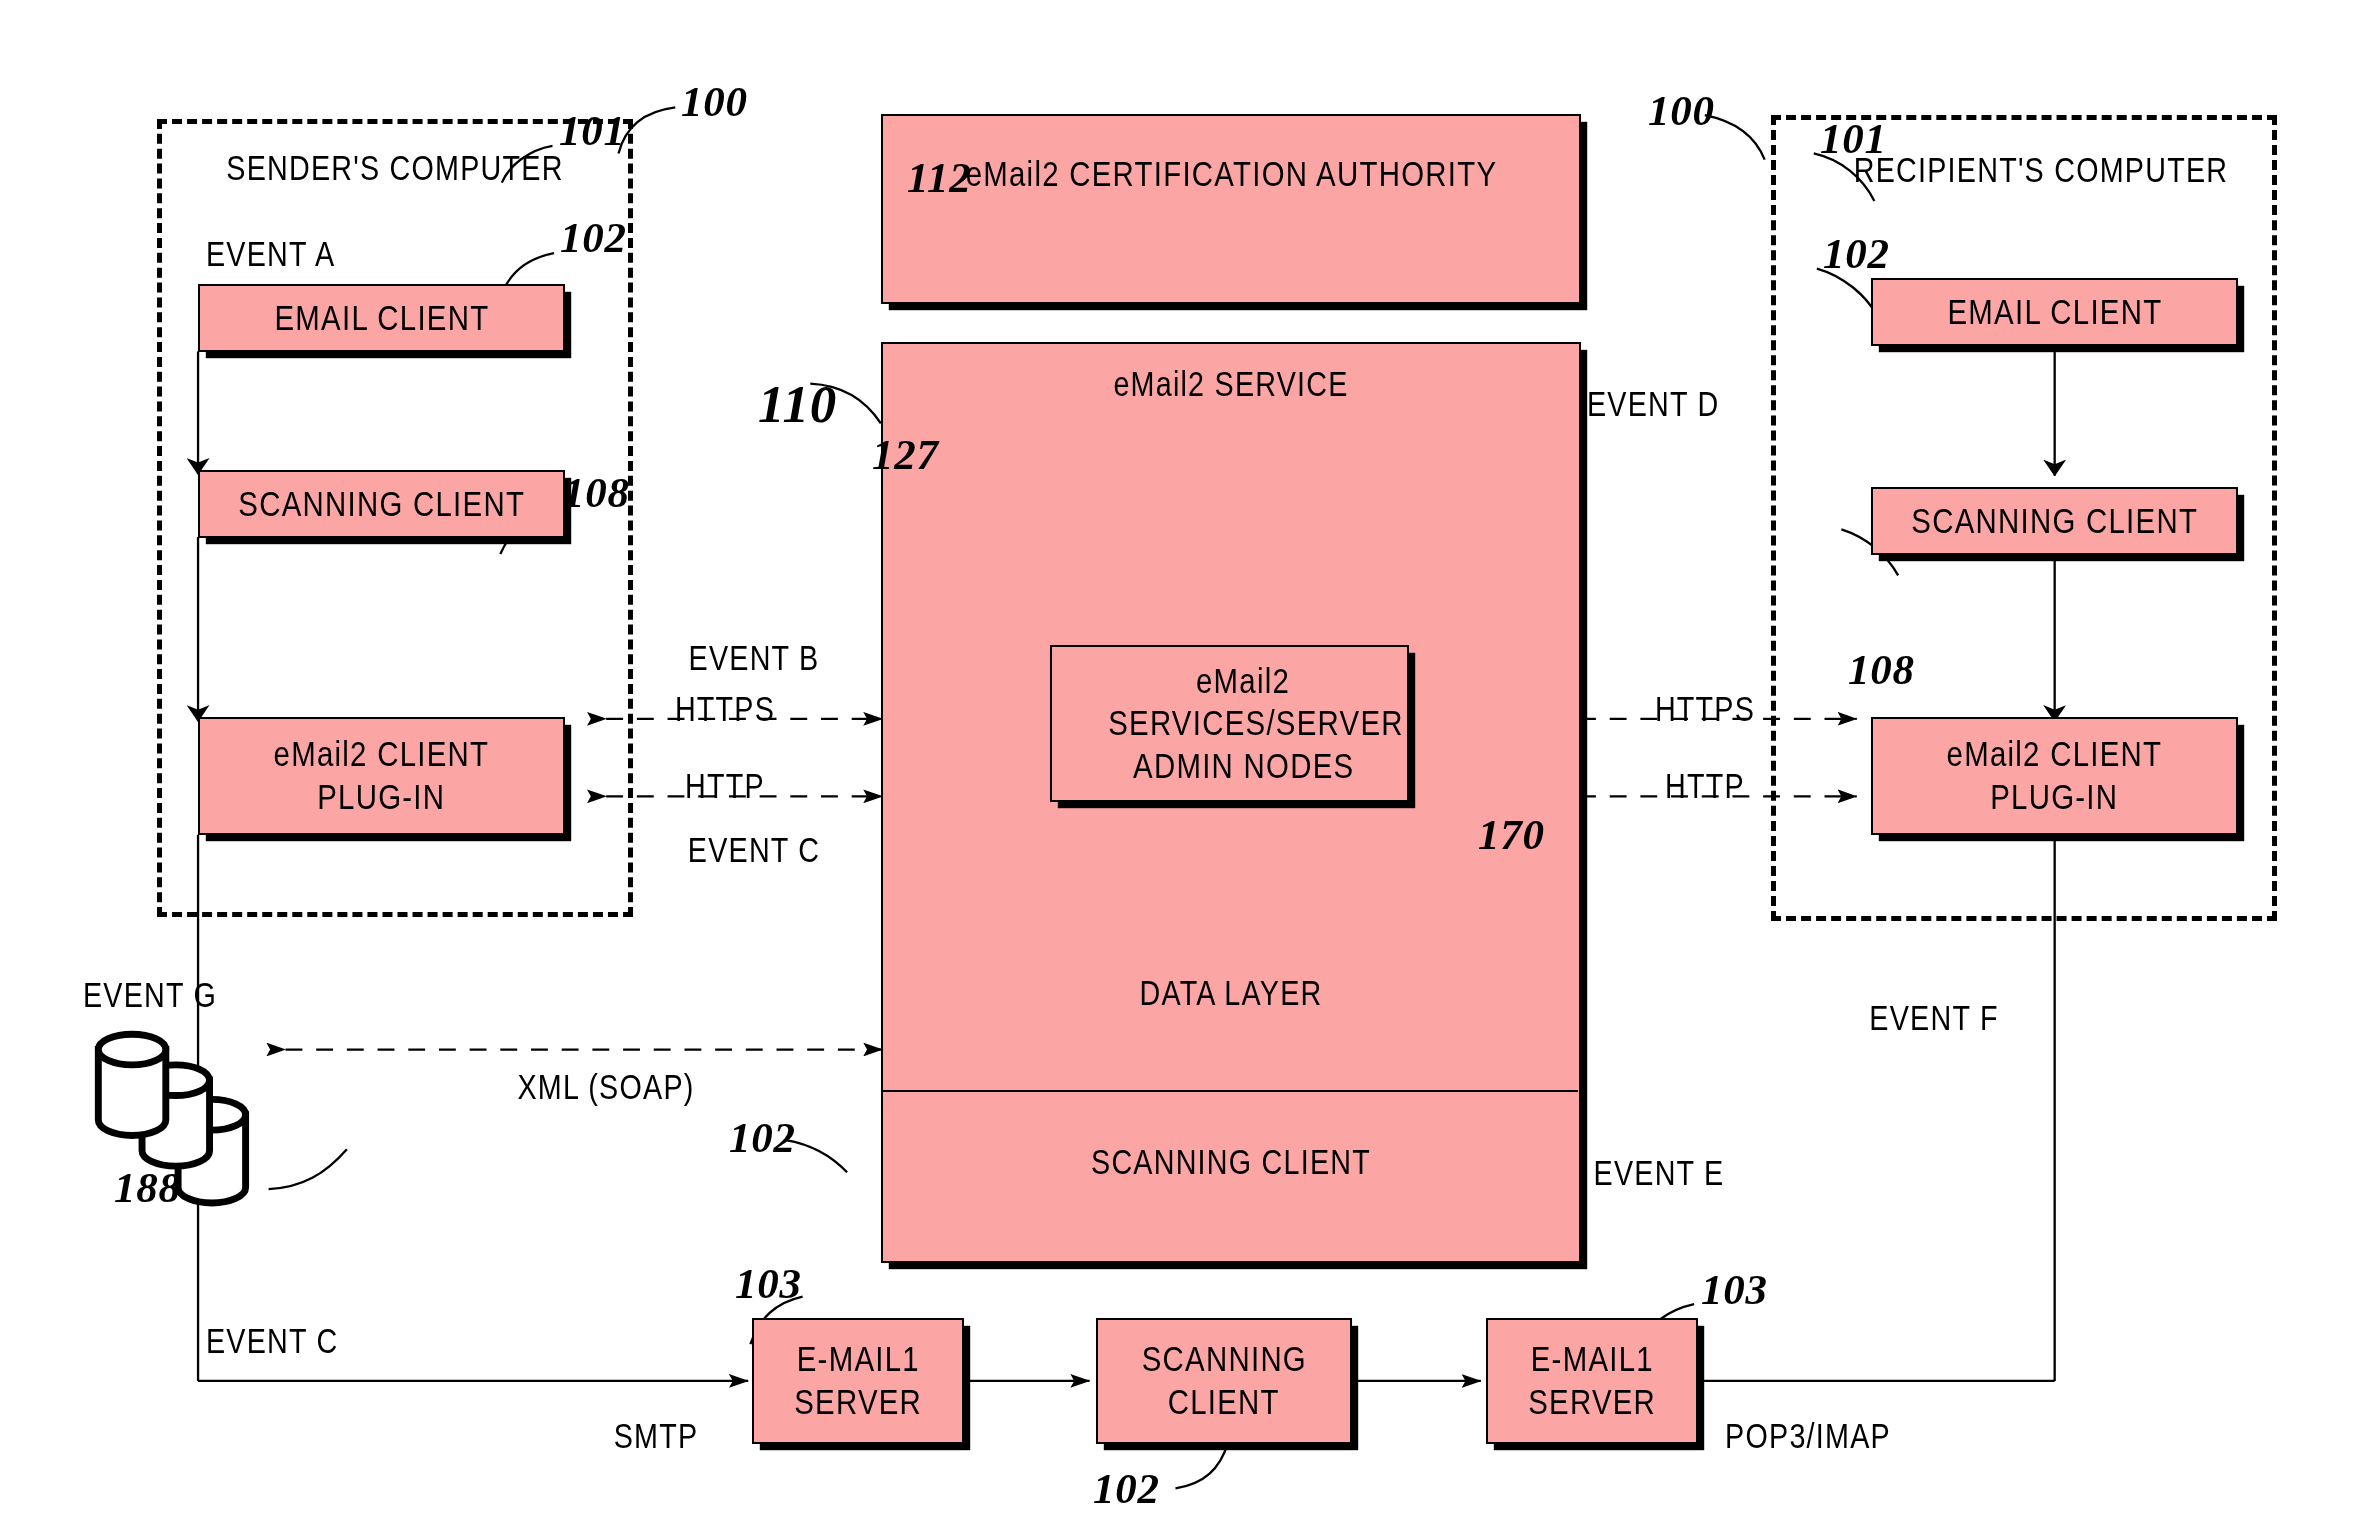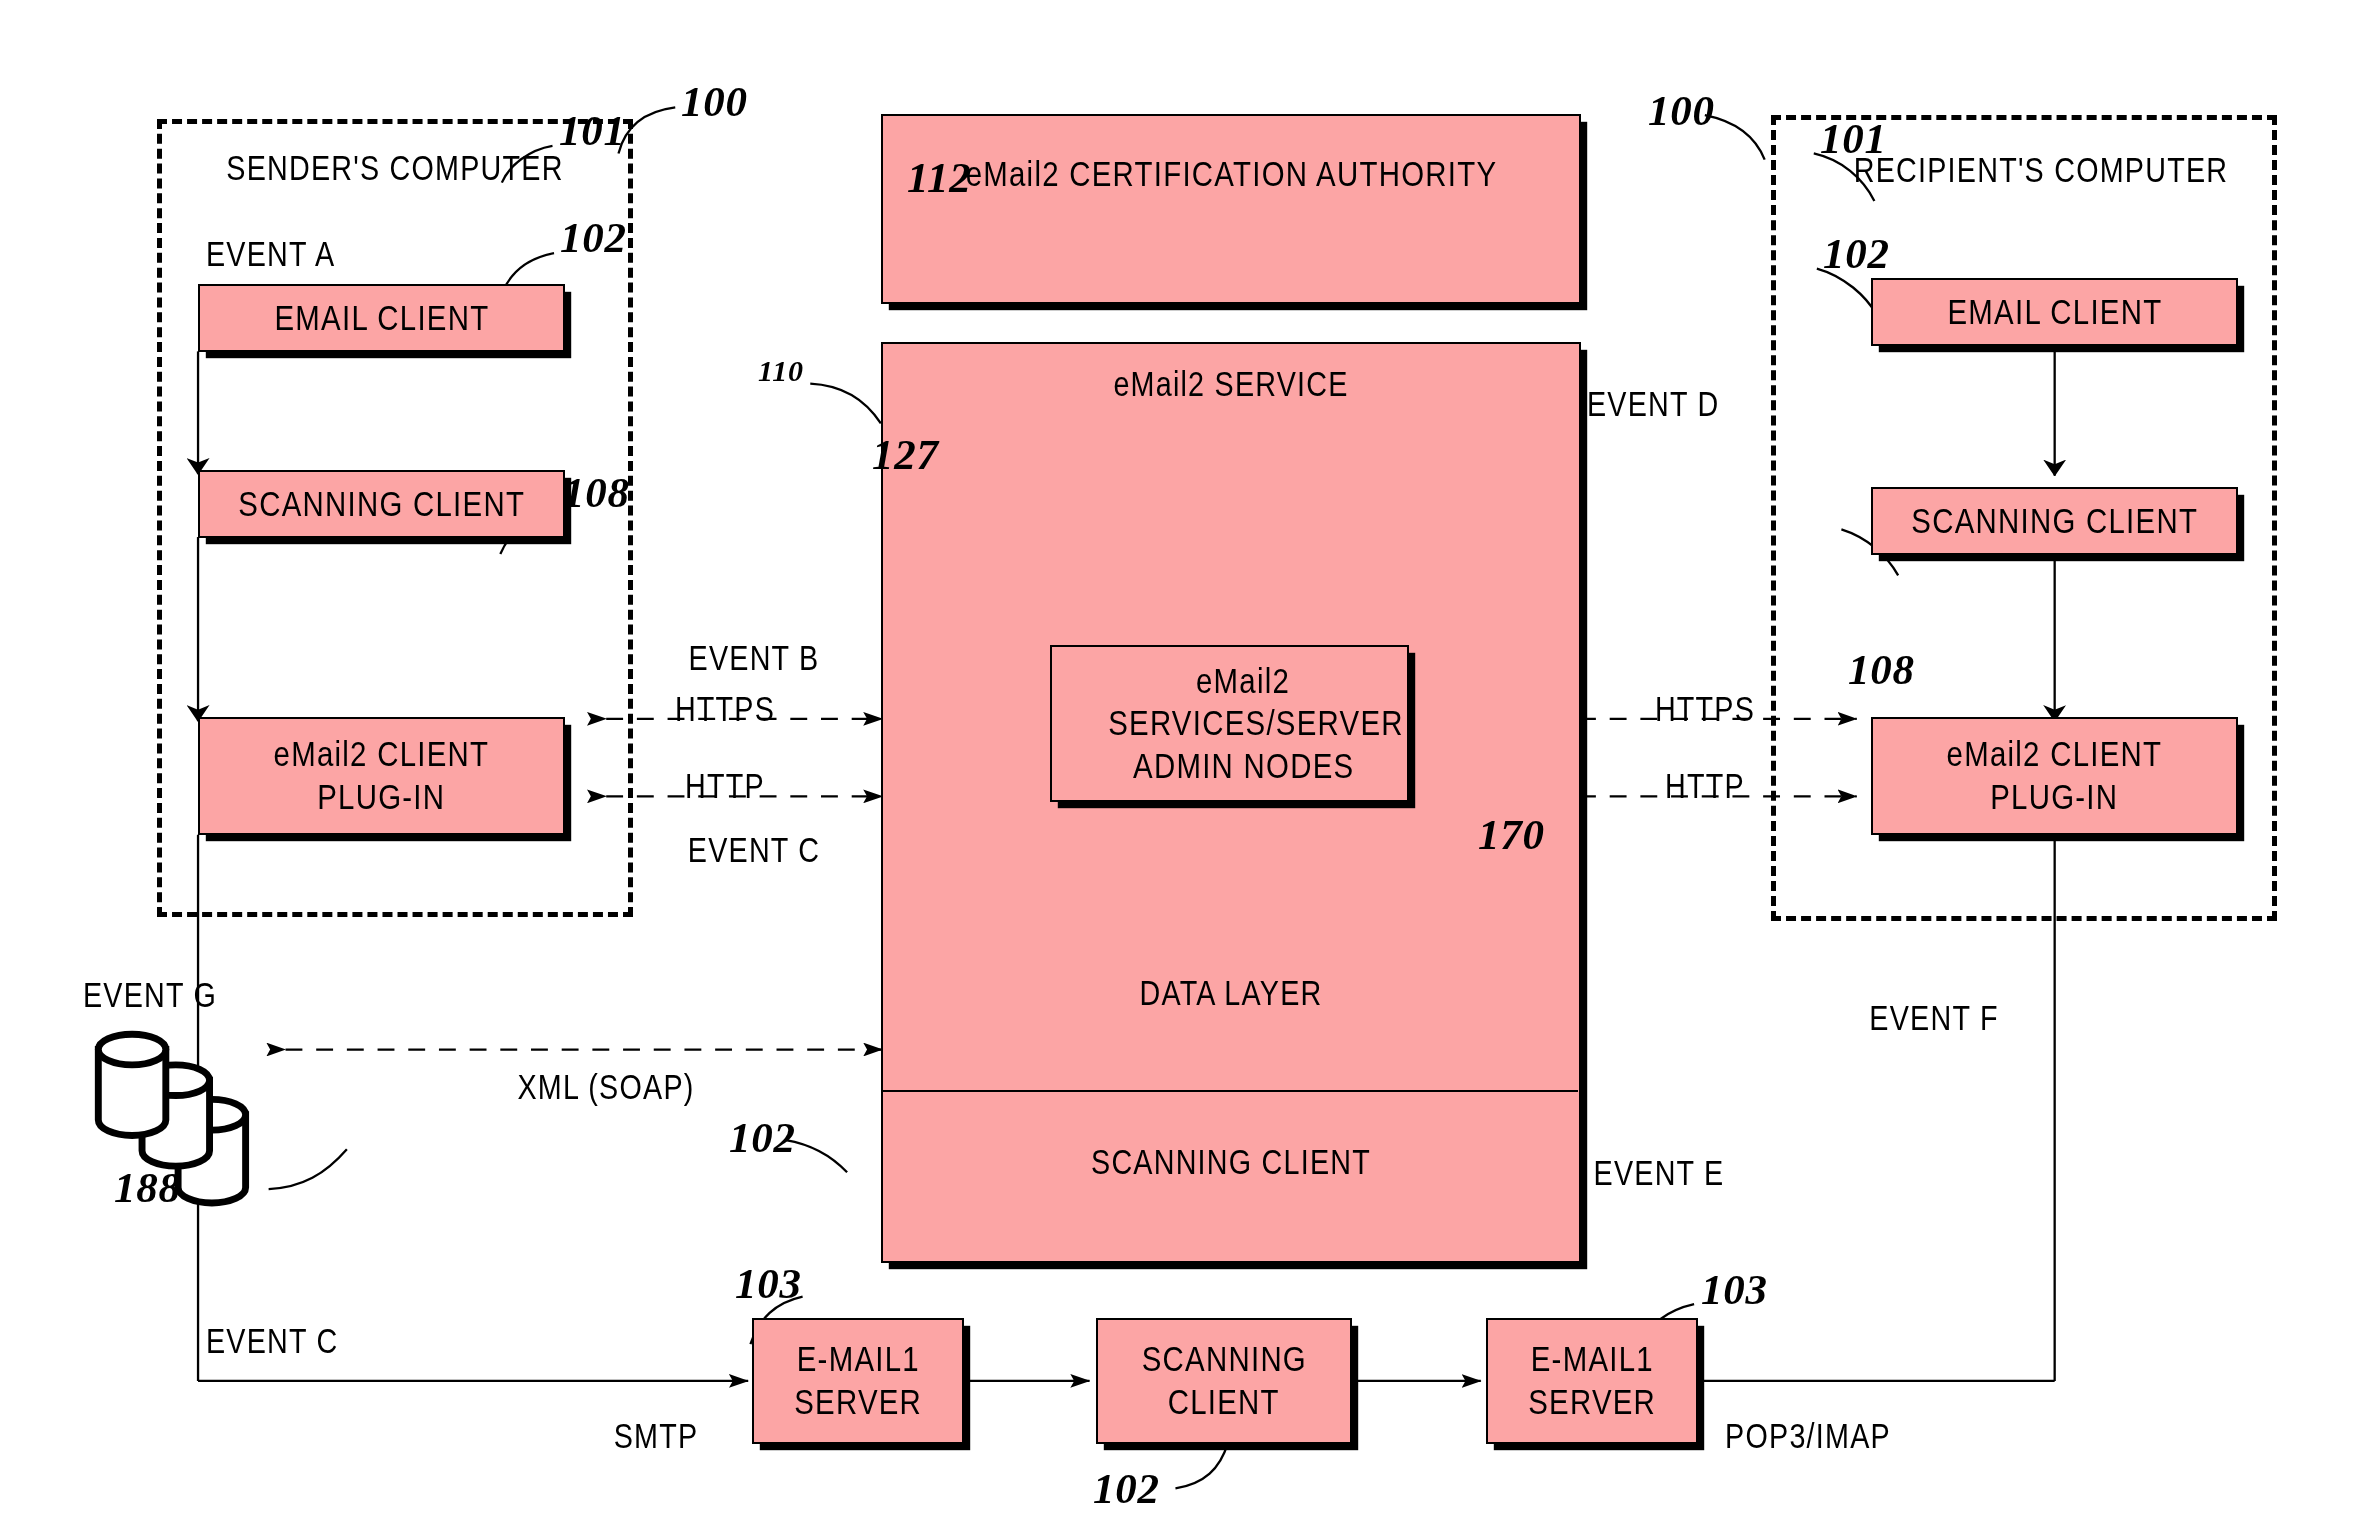--- a/index.html
+++ b/index.html
@@ -208,21 +208,21 @@
   </div>
   <div class="refnum" style="left:1848px;top:645px;font-size:43px;">108</div>
 
   <div class="box" style="left:881px;top:114px;width:700px;height:190px;">
     <div class="boxtext" style="font-size:35px;top:37px;transform:none;"><span>eMail2 CERTIFICATION AUTHORITY</span></div>
   </div>
   <div class="refnum" style="left:907px;top:153px;font-size:43px;">112</div>
 
   <div class="box" style="left:881px;top:342px;width:700px;height:921px;"></div>
   <div class="lbl ctr" style="left:1231px;top:364px;font-size:35px;">eMail2 SERVICE</div>
-  <div class="refnum" style="left:758px;top:354px;font-size:30px;">110</div>
+  <div class="refnum" style="left:758px;top:374px;font-size:53px;">110</div>
 
   <div class="hline" style="left:883px;top:1090px;width:695px;height:2.3px;"></div>
   <div class="lbl ctr" style="left:1231px;top:1142px;font-size:35px;">SCANNING CLIENT</div>
   <div class="refnum" style="left:729px;top:1113px;font-size:43px;">102</div>
 
   <div class="refnum" style="left:872px;top:430px;font-size:43px;">127</div>
 
   <div class="box" style="left:1050px;top:645px;width:359px;height:157px;">
     <div class="boxtext" style="font-size:35px;margin-left:28px;"><span>eMail2</span><br><span>SERVICES/SERVER</span><br><span>ADMIN NODES</span></div>
   </div>

